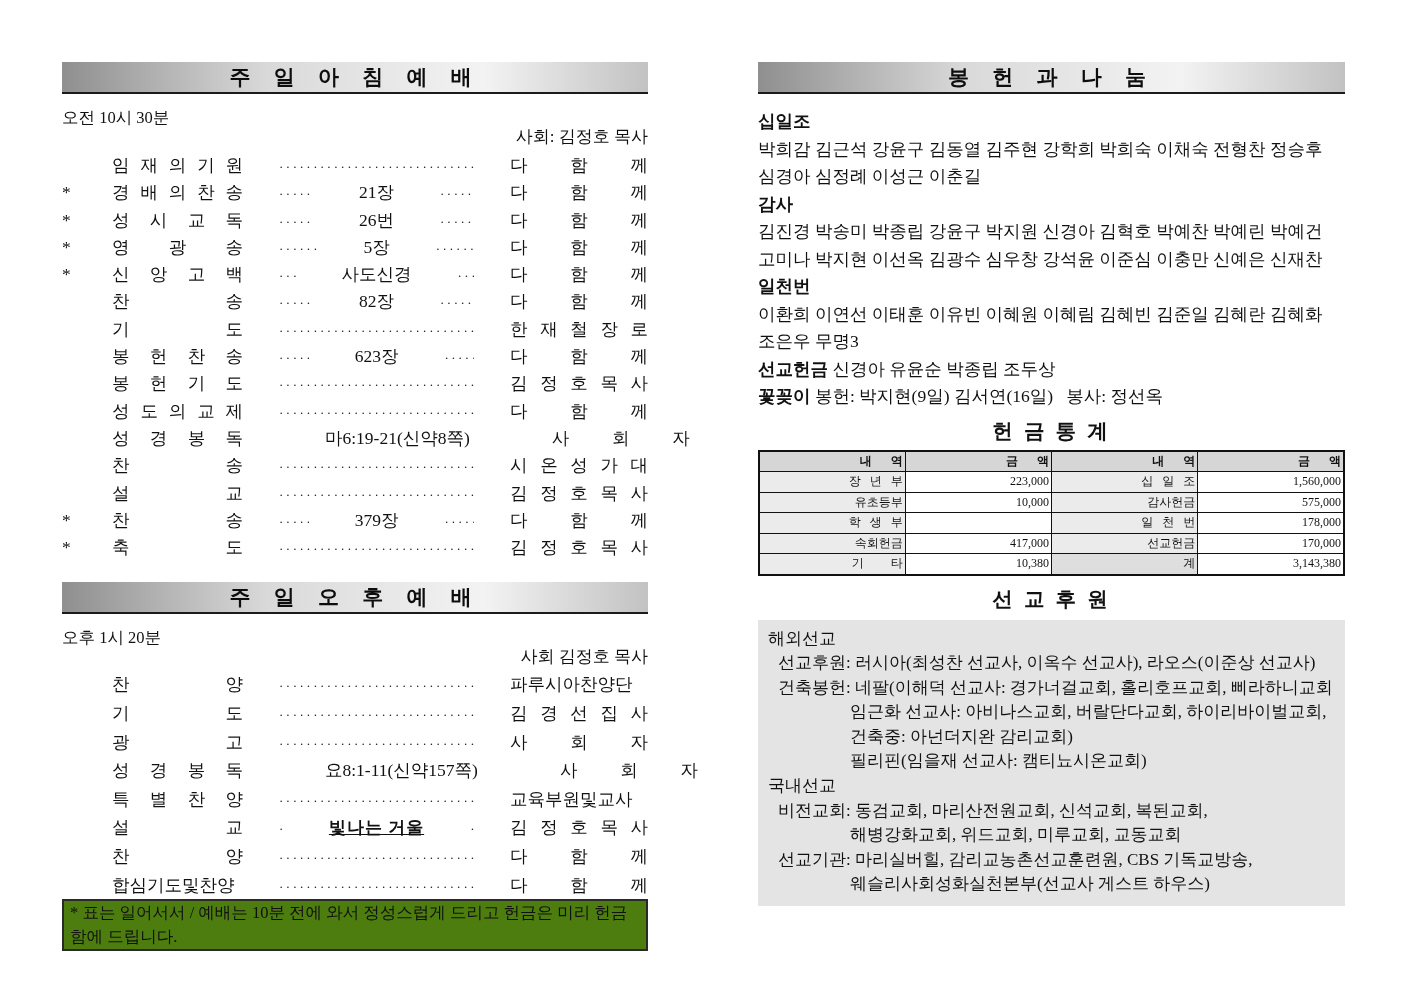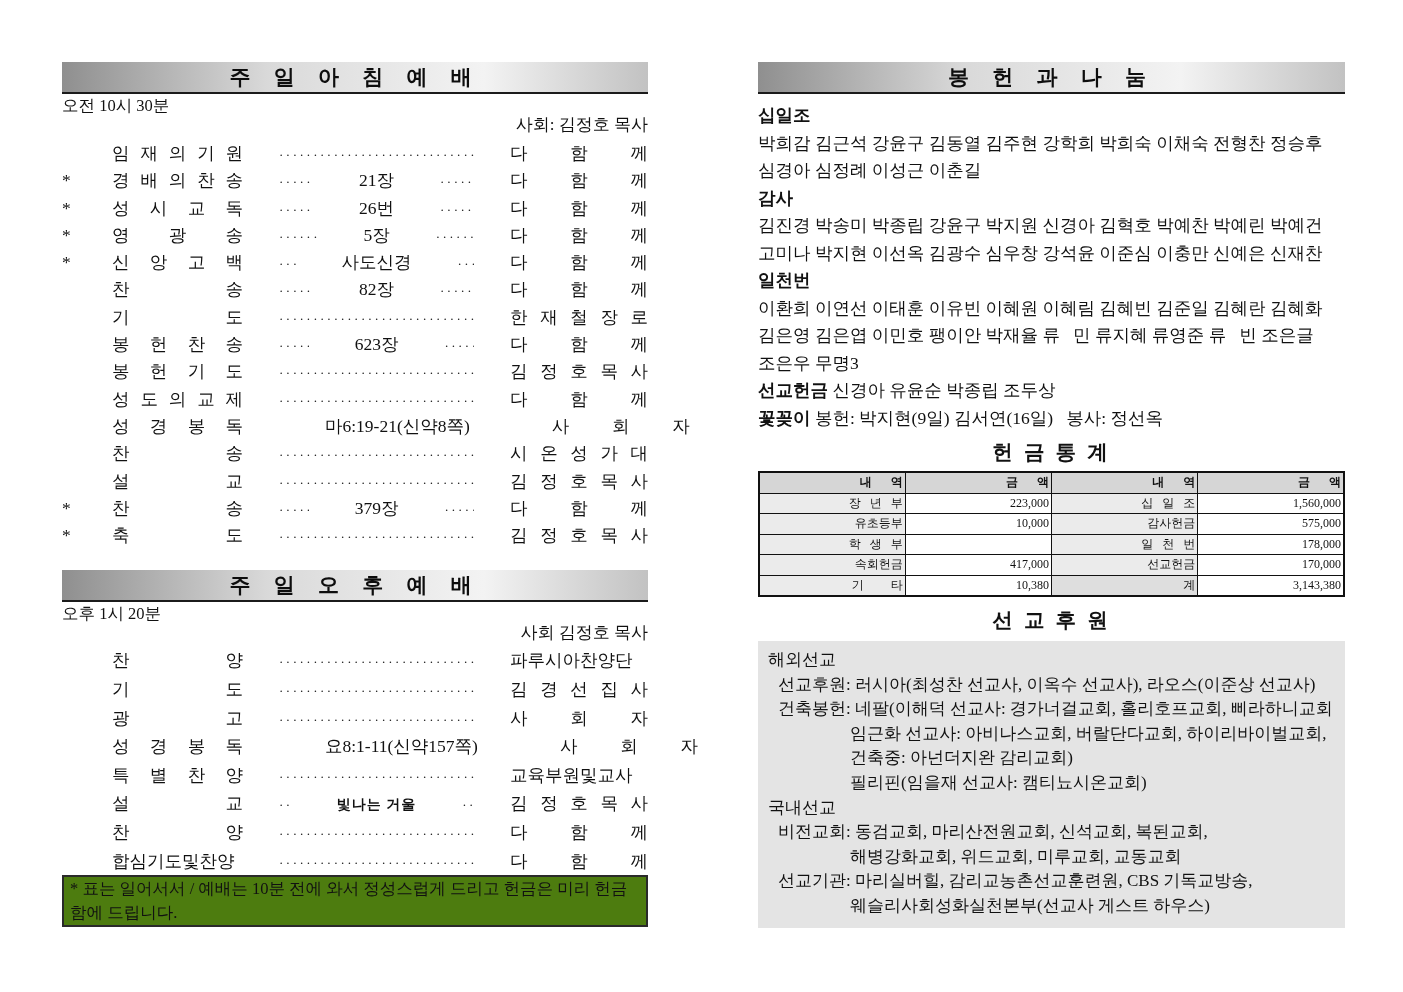--- a/index.html
+++ b/index.html
@@ -11,40 +11,40 @@
   .page{position:absolute;top:62px;}
   .page-left{left:62px;width:586px;}
   .page-right{left:758px;width:587px;}
 
   
   .bar{
     height:30px;line-height:30px;text-align:center;
     background:linear-gradient(to right,#8f8f8f 0%,#d9d9d9 35%,#f3f3f3 72%,#c2c2c2 100%);
     border-bottom:2px solid #1b1b1b;
     font-weight:bold;font-size:21px;letter-spacing:9px;color:#0d0d0d;
-    margin-bottom:2px;
+    margin-bottom:14px;
   }
   .timeline{font-size:16.5px;line-height:19px;}
   .mcline{font-size:17px;line-height:19px;text-align:right;}
 
   .rows{margin-top:6px;}
   .row{display:flex;align-items:baseline;height:27.3px;line-height:27.3px;font-size:17.5px;gap:36px;}
   .pm .row{height:28.6px;line-height:28.6px;}
   .star{width:14px;flex:none;}
   .lab{width:131px;flex:none;text-align:justify;text-align-last:justify;}
   .rgt{width:138px;flex:none;text-align:justify;text-align-last:justify;}
   .mid{flex:none;padding:0 10px;text-align:center;}
   .mid:empty{display:none;}
   .dots{flex:1;overflow:hidden;white-space:nowrap;color:#222;}
   .dots::after{
     content:"·······································································································································";
     font-size:13px;letter-spacing:2.5px;
   }
   .sermon-title{height:27.3px;line-height:27.3px;text-align:center;font-weight:bold;font-size:18.5px;letter-spacing:1px;}
-  .pm .rows .row:nth-child(6) .mid{font-weight:bold;font-size:14px;letter-spacing:1px;}
+  .pm .rows .row:nth-child(6) .mid{font-weight:bold;font-size:17px;letter-spacing:1px;text-decoration:underline;}
 
   .notebox{
     border:2px solid #2a2a2a;background:#4d7c0f;
     font-size:16.5px;line-height:24px;padding:0 6px;white-space:pre-wrap;
   }
 
   
   .give{margin-top:8px;}
   .tline{font-size:17.5px;line-height:27.5px;white-space:pre-wrap;}
   .thead{font-weight:bold;}
@@ -256,21 +256,20 @@
 
   <div class="give">
     <div class="tline thead">십일조</div>
     <div class="tline">박희감 김근석 강윤구 김동열 김주현 강학희 박희숙 이채숙 전형찬 정승후</div>
     <div class="tline">심경아 심정례 이성근 이춘길</div>
     <div class="tline thead">감사</div>
     <div class="tline">김진경 박송미 박종립 강윤구 박지원 신경아 김혁호 박예찬 박예린 박예건</div>
     <div class="tline">고미나 박지현 이선옥 김광수 심우창 강석윤 이준심 이충만 신예은 신재찬</div>
     <div class="tline thead">일천번</div>
     <div class="tline">이환희 이연선 이태훈 이유빈 이혜원 이혜림 김혜빈 김준일 김혜란 김혜화</div>
-    <div class="tline">김은영 김은엽 이민호 팽이안 박재율 류   민 류지혜 류영준 류   빈 조은글</div>
     <div class="tline">조은우 무명3</div>
     <div class="tline"><span class="b">선교헌금</span><span> 신경아 유윤순 박종립 조두상</span></div>
     <div class="tline"><span class="b">꽃꽂이</span><span> 봉헌: 박지현(9일) 김서연(16일)   봉사: 정선옥</span></div>
   </div>
 
   <div class="center-head">헌 금 통 계</div>
 
   <table class="stats">
     <thead>
       <tr>

